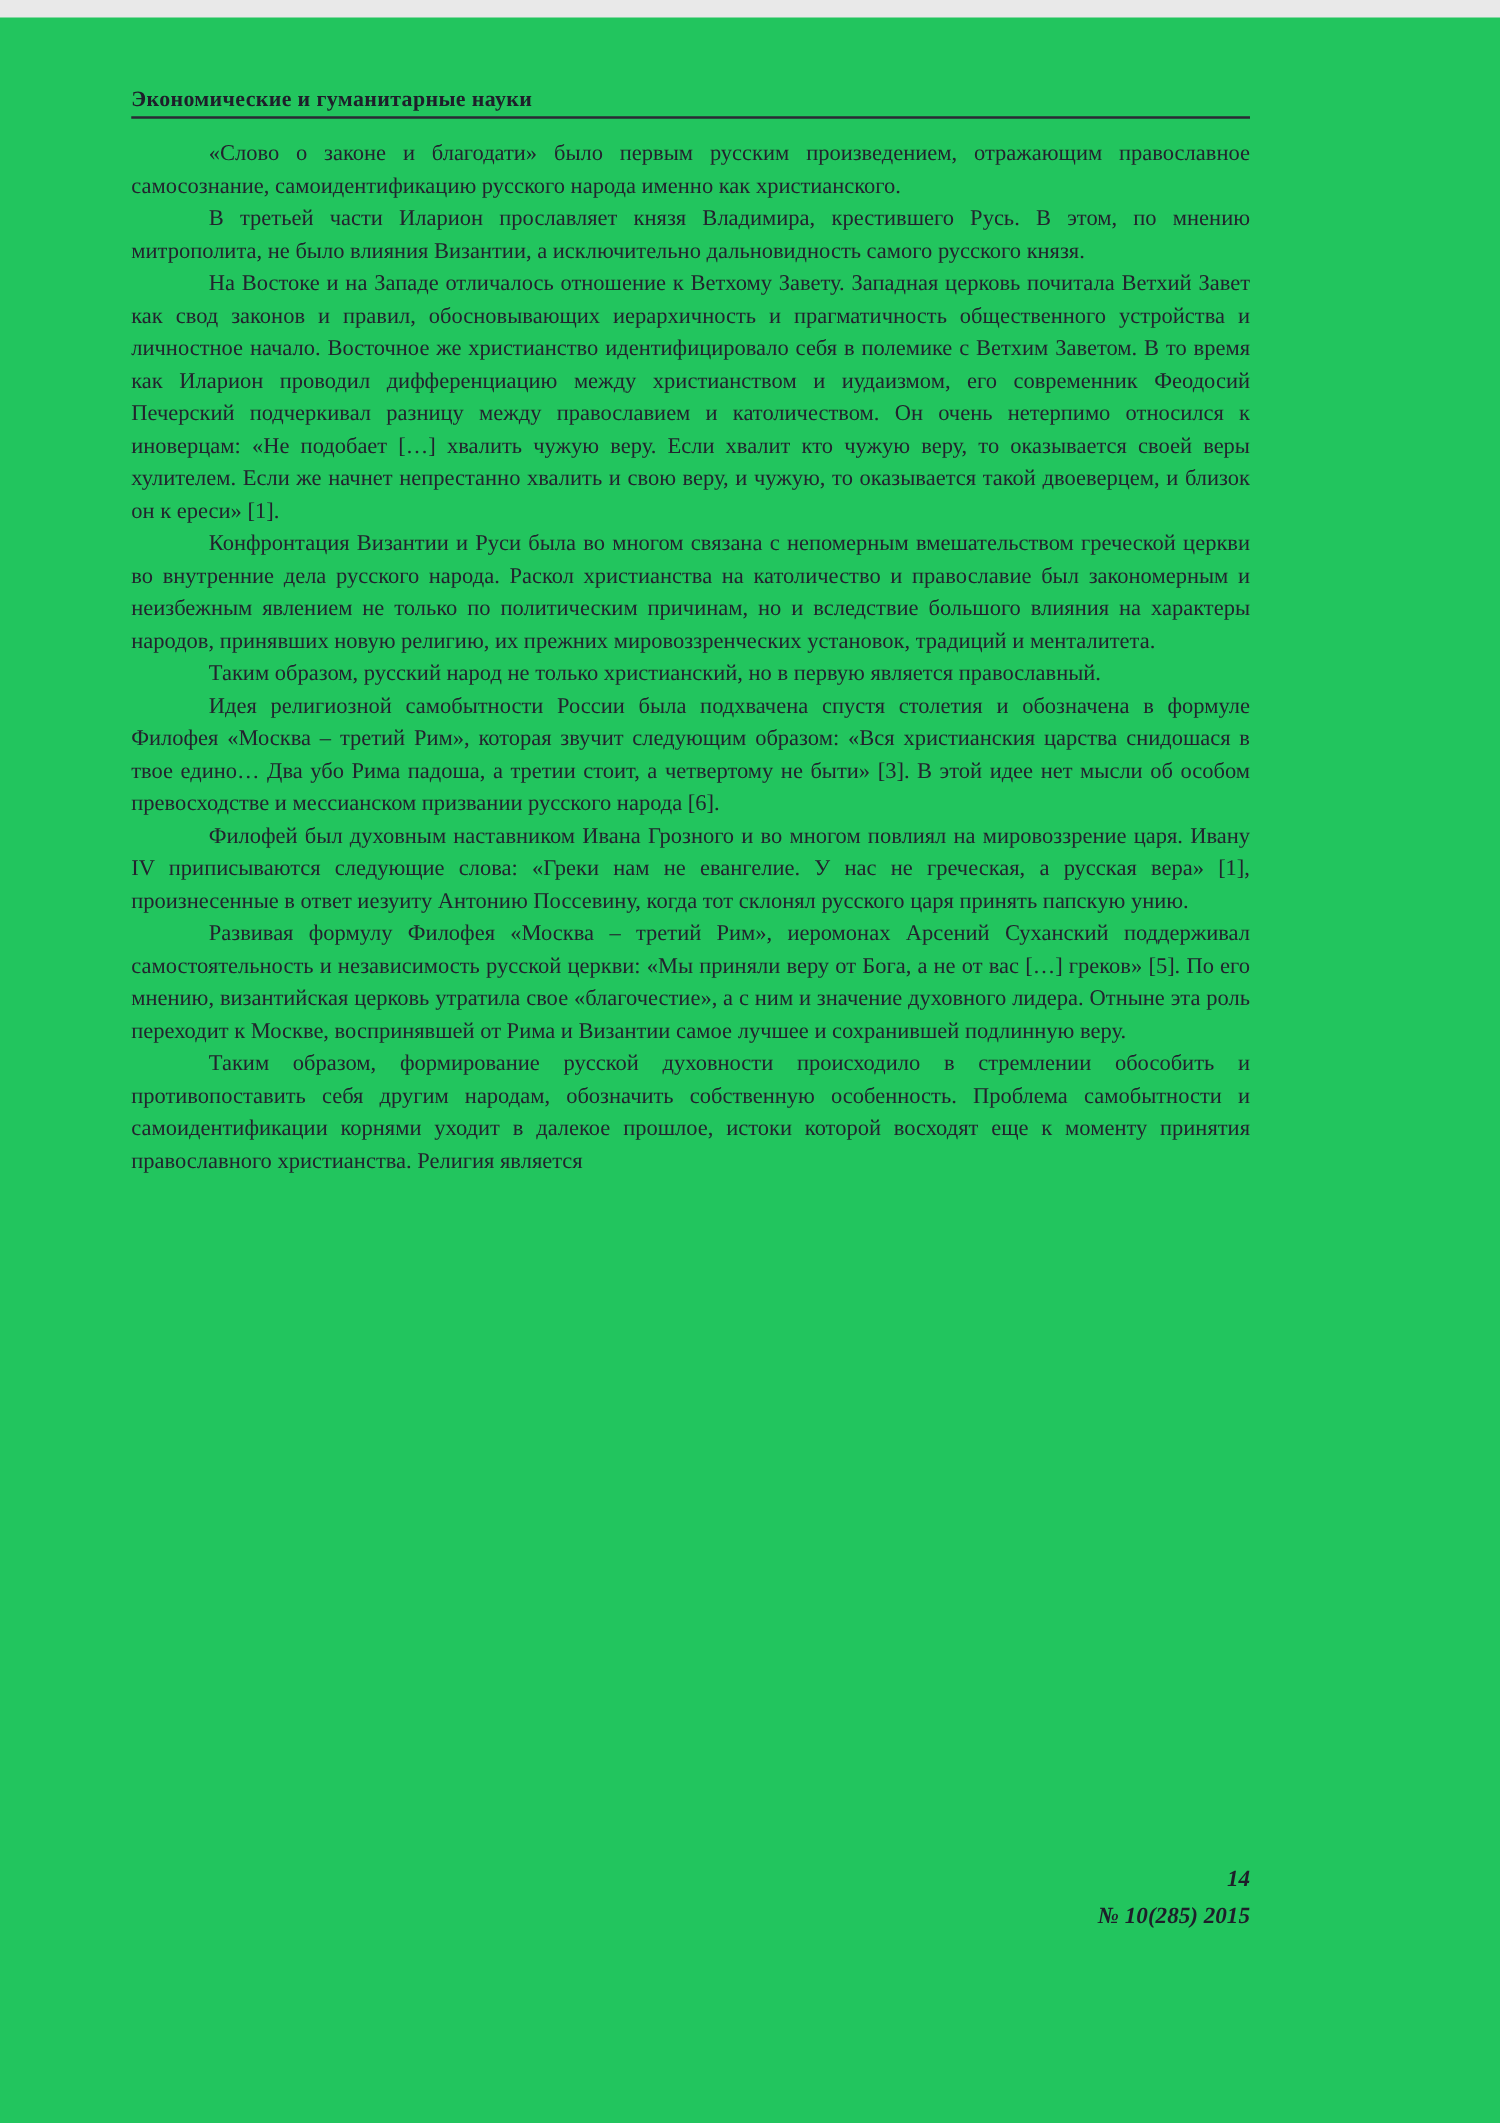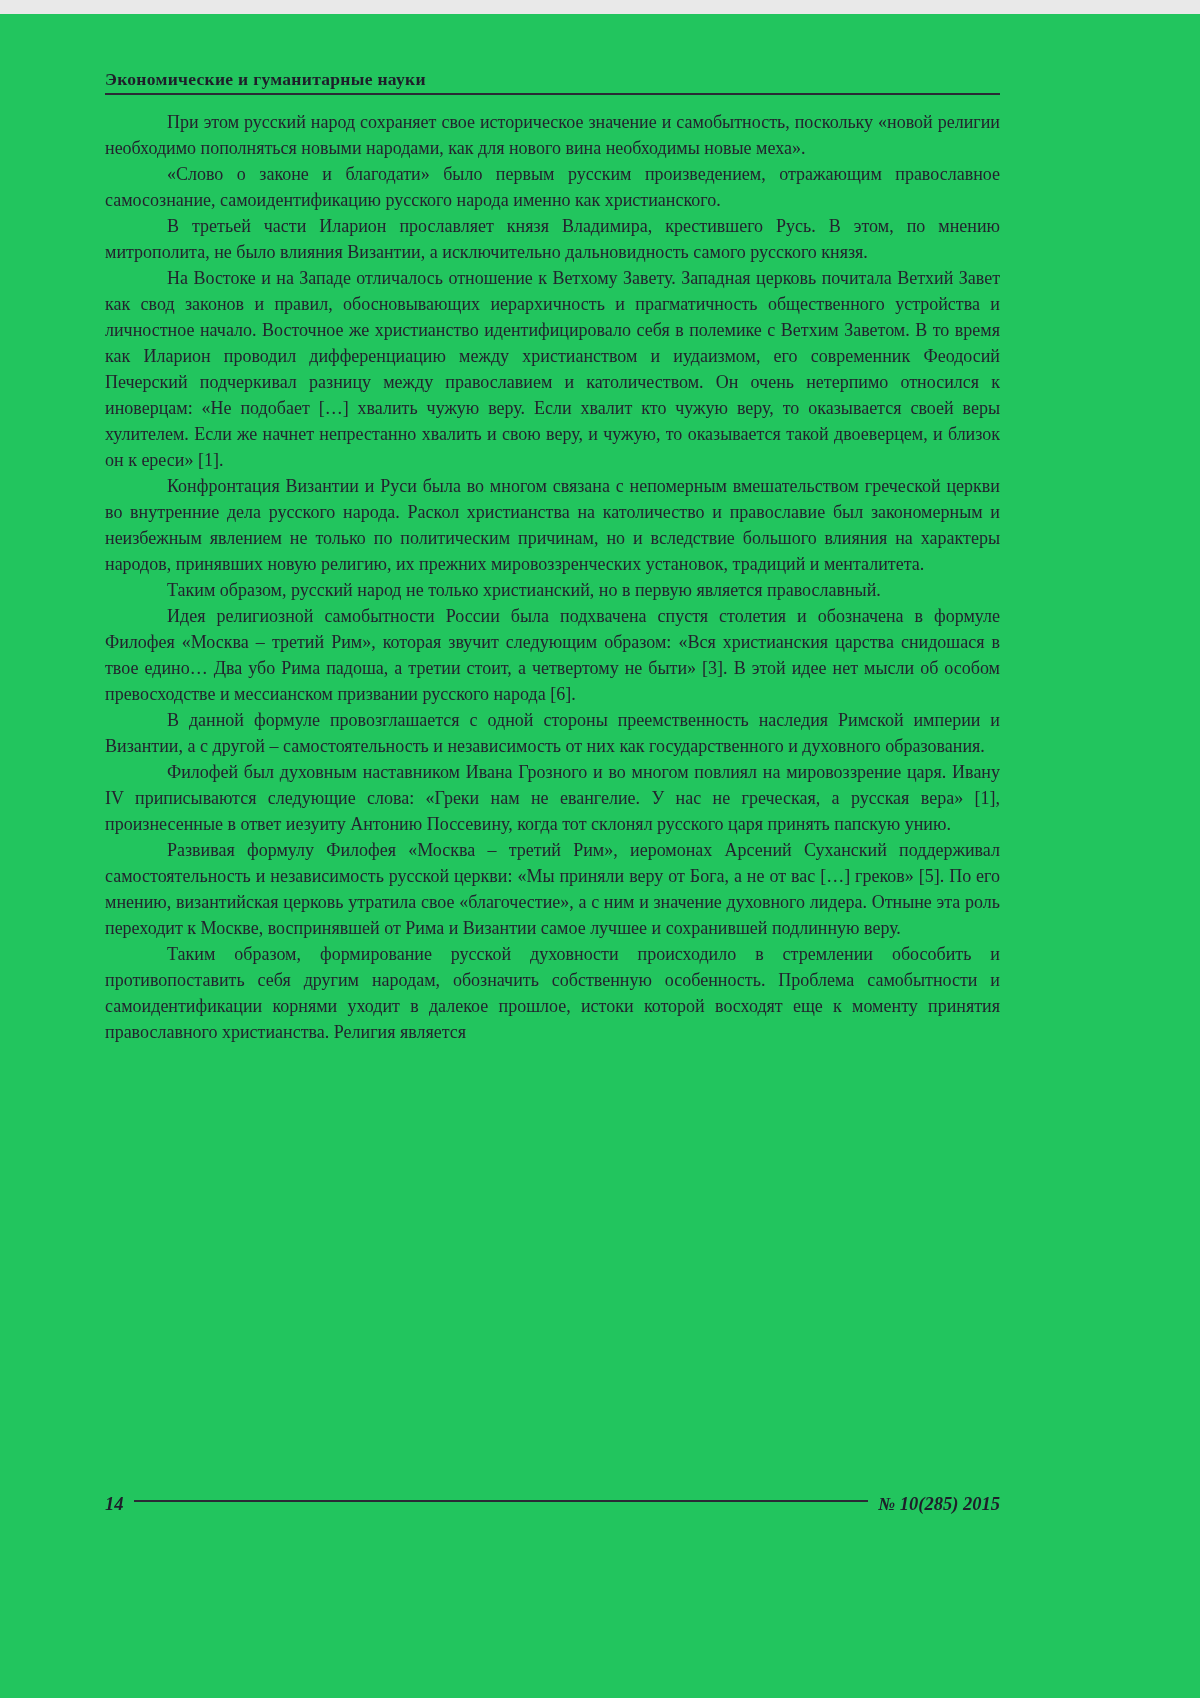--- a/index.html
+++ b/index.html
@@ -39,49 +39,48 @@
     text-align: justify;
     text-indent: 62px;
     color: #23232e;
   }
   .footer {
     position: absolute;
     left: 105px;
     top: 1480px;
     width: 895px;
     display: flex;
-    align-items: flex-start;
+    align-items: flex-end;
     font-weight: bold;
     font-style: italic;
     font-size: 18.5px;
     color: #1e1e2a;
+    flex-direction: column;
   }
   .footer .rule {
     flex: 1;
     border-top: 2.5px solid #2a2a35;
     margin: 0 10px;
     margin-top: 6px;
   }
 </style>
 </head>
 <body>
 
 <div class="page">
   <div class="content">
     <div class="running-head">Экономические и гуманитарные науки</div>
 
     <div class="body-text">
-      <p>При этом русский народ сохраняет свое историческое значение и самобытность, поскольку «новой религии необходимо пополняться новыми народами, как для нового вина необходимы новые меха».</p>
       <p>«Слово о законе и благодати» было первым русским произведением, отражающим православное самосознание, самоидентификацию русского народа именно как христианского.</p>
       <p>В третьей части Иларион прославляет князя Владимира, крестившего Русь. В этом, по мнению митрополита, не было влияния Византии, а исключительно дальновидность самого русского князя.</p>
       <p>На Востоке и на Западе отличалось отношение к Ветхому Завету. Западная церковь почитала Ветхий Завет как свод законов и правил, обосновывающих иерархичность и прагматичность общественного устройства и личностное начало. Восточное же христианство идентифицировало себя в полемике с Ветхим Заветом. В то время как Иларион проводил дифференциацию между христианством и иудаизмом, его современник Феодосий Печерский подчеркивал разницу между православием и католичеством. Он очень нетерпимо относился к иноверцам: «Не подобает […] хвалить чужую веру. Если хвалит кто чужую веру, то оказывается своей веры хулителем. Если же начнет непрестанно хвалить и свою веру, и чужую, то оказывается такой двоеверцем, и близок он к ереси» [1].</p>
       <p>Конфронтация Византии и Руси была во многом связана с непомерным вмешательством греческой церкви во внутренние дела русского народа. Раскол христианства на католичество и православие был закономерным и неизбежным явлением не только по политическим причинам, но и вследствие большого влияния на характеры народов, принявших новую религию, их прежних мировоззренческих установок, традиций и менталитета.</p>
       <p>Таким образом, русский народ не только христианский, но в первую является православный.</p>
       <p>Идея религиозной самобытности России была подхвачена спустя столетия и обозначена в формуле Филофея «Москва – третий Рим», которая звучит следующим образом: «Вся христианския царства снидошася в твое едино… Два убо Рима падоша, а третии стоит, а четвертому не быти» [3]. В этой идее нет мысли об особом превосходстве и мессианском призвании русского народа [6].</p>
-      <p>В данной формуле провозглашается с одной стороны преемственность наследия Римской империи и Византии, а с другой – самостоятельность и независимость от них как государственного и духовного образования.</p>
       <p>Филофей был духовным наставником Ивана Грозного и во многом повлиял на мировоззрение царя. Ивану IV приписываются следующие слова: «Греки нам не евангелие. У нас не греческая, а русская вера» [1], произнесенные в ответ иезуиту Антонию Поссевину, когда тот склонял русского царя принять папскую унию.</p>
       <p>Развивая формулу Филофея «Москва – третий Рим», иеромонах Арсений Суханский поддерживал самостоятельность и независимость русской церкви: «Мы приняли веру от Бога, а не от вас […] греков» [5]. По его мнению, византийская церковь утратила свое «благочестие», а с ним и значение духовного лидера. Отныне эта роль переходит к Москве, воспринявшей от Рима и Византии самое лучшее и сохранившей подлинную веру.</p>
       <p>Таким образом, формирование русской духовности происходило в стремлении обособить и противопоставить себя другим народам, обозначить собственную особенность. Проблема самобытности и самоидентификации корнями уходит в далекое прошлое, истоки которой восходят еще к моменту принятия православного христианства. Религия является</p>
     </div>
   </div>
 
   <div class="footer">
     <span>14</span>
     <span class="rule"></span>
     <span>№ 10(285) 2015</span>

